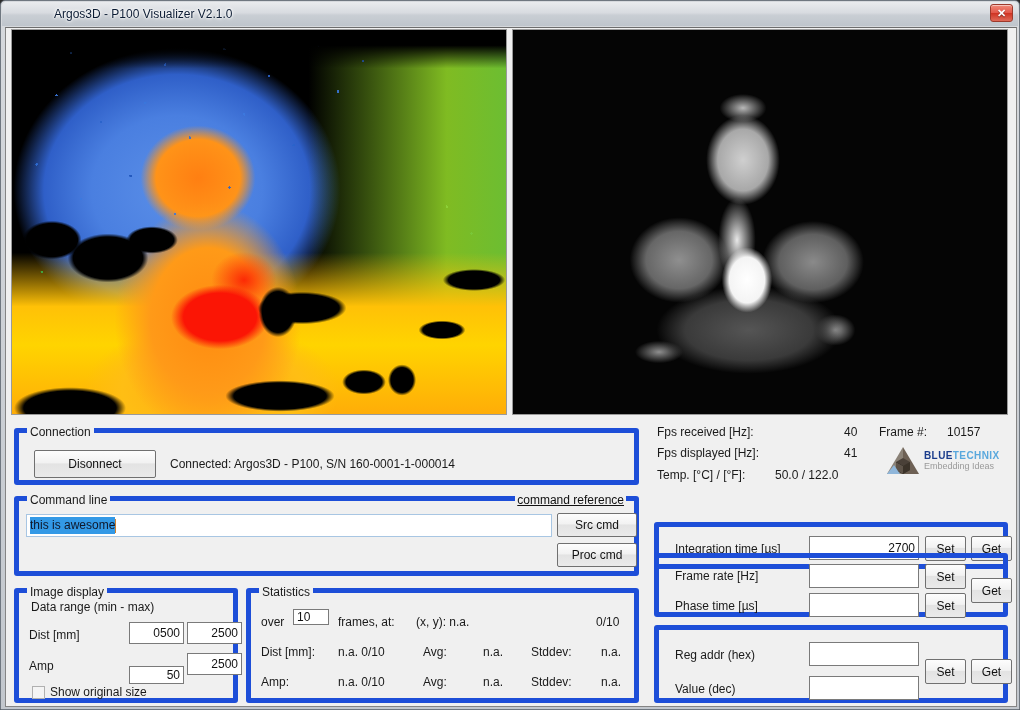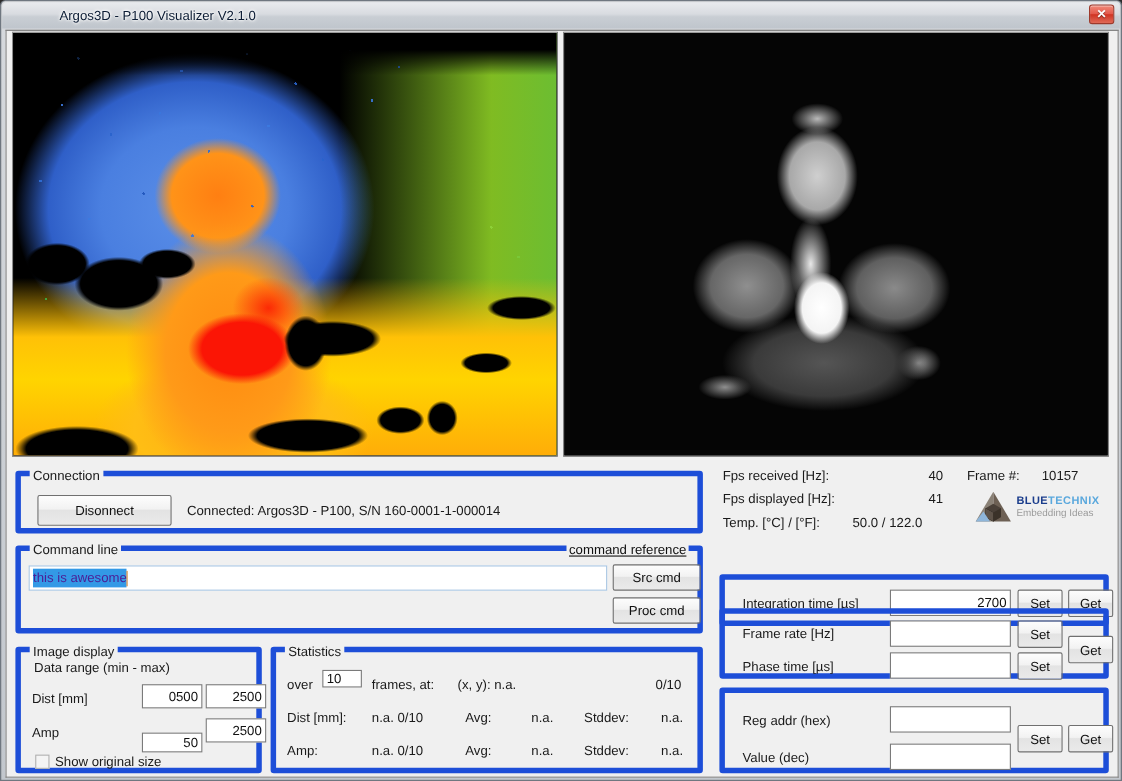--- a/index.html
+++ b/index.html
@@ -201,21 +201,21 @@
     color: #111;
     padding: 0 3px;
     display: flex; align-items: center;
     font-family: "Liberation Sans", sans-serif;
     overflow: hidden;
   }
   .inp.right { justify-content: flex-end; }
   .inp.cmd { border-color: #a8c6e3; }
   .sel {
     background: #3399e6;
-    color: #4c1d95;
+    color: #0f172a;
     padding: 1px 0 2px 0;
   }
   .caret {
     display: inline-block;
     width: 1px; height: 14px;
     background: #d08030;
     vertical-align: middle;
   }
 
   .link {

